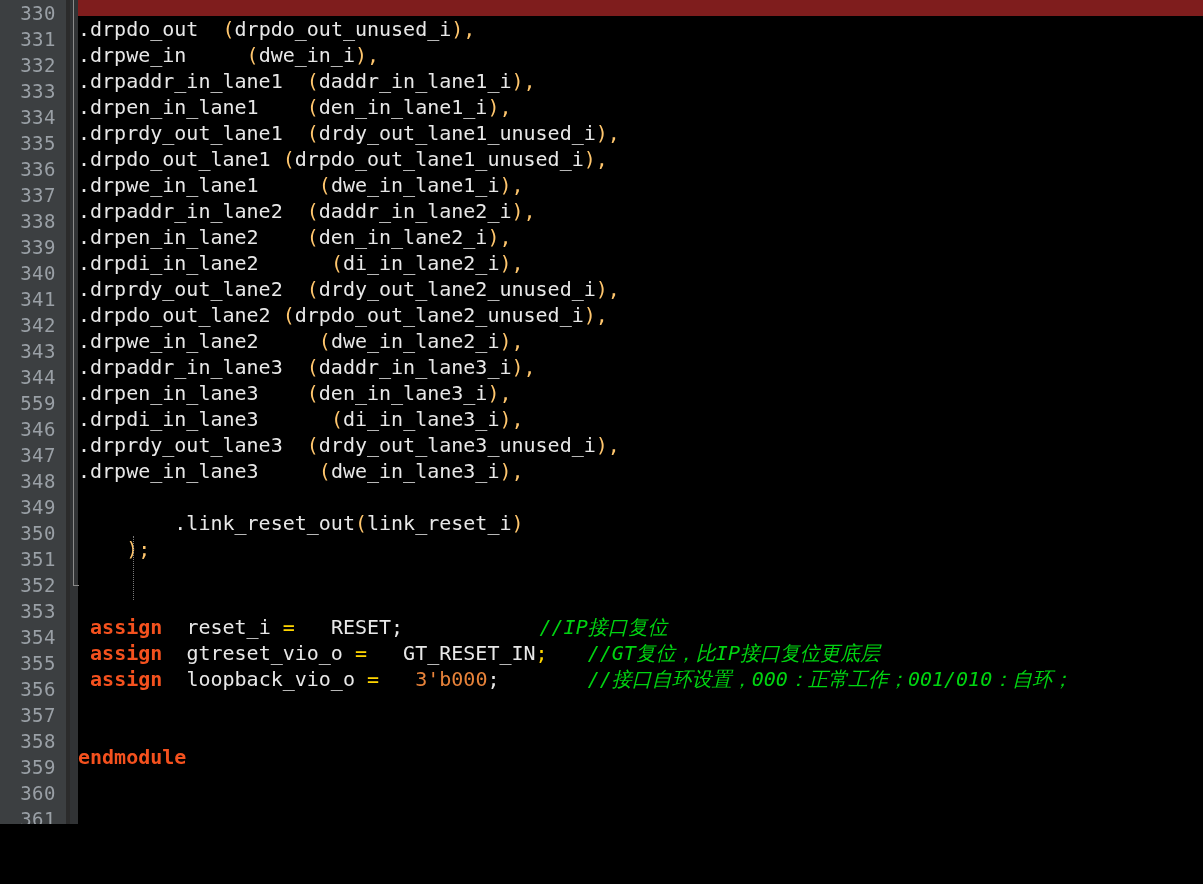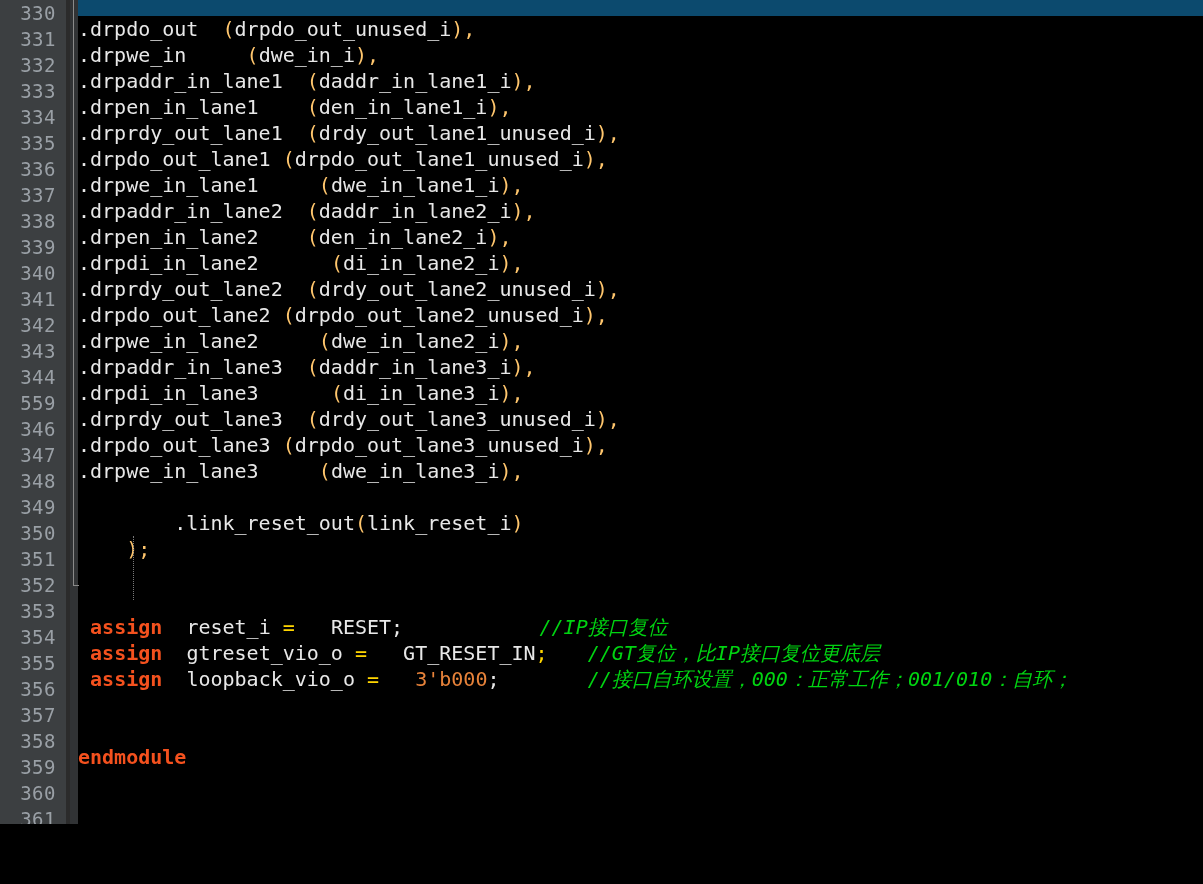--- a/index.html
+++ b/index.html
@@ -11,21 +11,21 @@
     width: 1203px;
     height: 884px;
     overflow: hidden;
     font-family: "DejaVu Sans Mono", "Liberation Mono", monospace;
   }
 
   #editor {
     position: relative;
     width: 1203px;
     height: 824px;
-    background: #0c4a6e;
+    background: #7f1d1d;
     overflow: hidden;
   }
 
   
   .gutter {
     position: absolute;
     left: 0;
     top: 0;
     width: 66px;
     height: 858px;
@@ -239,23 +239,23 @@
         <div class="code-line"><span class="tok-white">.drprdy_out_lane1  </span><span class="tok-yellow">(</span><span class="tok-white">drdy_out_lane1_unused_i</span><span class="tok-yellow">)</span><span class="tok-yellow">,</span></div>
         <div class="code-line"><span class="tok-white">.drpdo_out_lane1 </span><span class="tok-yellow">(</span><span class="tok-white">drpdo_out_lane1_unused_i</span><span class="tok-yellow">)</span><span class="tok-yellow">,</span></div>
         <div class="code-line"><span class="tok-white">.drpwe_in_lane1     </span><span class="tok-yellow">(</span><span class="tok-white">dwe_in_lane1_i</span><span class="tok-yellow">)</span><span class="tok-yellow">,</span></div>
         <div class="code-line"><span class="tok-white">.drpaddr_in_lane2  </span><span class="tok-yellow">(</span><span class="tok-white">daddr_in_lane2_i</span><span class="tok-yellow">)</span><span class="tok-yellow">,</span></div>
         <div class="code-line"><span class="tok-white">.drpen_in_lane2    </span><span class="tok-yellow">(</span><span class="tok-white">den_in_lane2_i</span><span class="tok-yellow">)</span><span class="tok-yellow">,</span></div>
         <div class="code-line"><span class="tok-white">.drpdi_in_lane2      </span><span class="tok-yellow">(</span><span class="tok-white">di_in_lane2_i</span><span class="tok-yellow">)</span><span class="tok-yellow">,</span></div>
         <div class="code-line"><span class="tok-white">.drprdy_out_lane2  </span><span class="tok-yellow">(</span><span class="tok-white">drdy_out_lane2_unused_i</span><span class="tok-yellow">)</span><span class="tok-yellow">,</span></div>
         <div class="code-line"><span class="tok-white">.drpdo_out_lane2 </span><span class="tok-yellow">(</span><span class="tok-white">drpdo_out_lane2_unused_i</span><span class="tok-yellow">)</span><span class="tok-yellow">,</span></div>
         <div class="code-line"><span class="tok-white">.drpwe_in_lane2     </span><span class="tok-yellow">(</span><span class="tok-white">dwe_in_lane2_i</span><span class="tok-yellow">)</span><span class="tok-yellow">,</span></div>
         <div class="code-line"><span class="tok-white">.drpaddr_in_lane3  </span><span class="tok-yellow">(</span><span class="tok-white">daddr_in_lane3_i</span><span class="tok-yellow">)</span><span class="tok-yellow">,</span></div>
+        <div class="code-line"><span class="tok-white">.drpen_in_lane3    </span><span class="tok-yellow">(</span><span class="tok-white">den_in_lane3_i</span><span class="tok-yellow">)</span><span class="tok-yellow">,</span></div>
         <div class="code-line"><span class="tok-white">.drpdi_in_lane3      </span><span class="tok-yellow">(</span><span class="tok-white">di_in_lane3_i</span><span class="tok-yellow">)</span><span class="tok-yellow">,</span></div>
         <div class="code-line"><span class="tok-white">.drprdy_out_lane3  </span><span class="tok-yellow">(</span><span class="tok-white">drdy_out_lane3_unused_i</span><span class="tok-yellow">)</span><span class="tok-yellow">,</span></div>
-        <div class="code-line"><span class="tok-white">.drpdo_out_lane3 </span><span class="tok-yellow">(</span><span class="tok-white">drpdo_out_lane3_unused_i</span><span class="tok-yellow">)</span><span class="tok-yellow">,</span></div>
         <div class="code-line"><span class="tok-white">.drpwe_in_lane3     </span><span class="tok-yellow">(</span><span class="tok-white">dwe_in_lane3_i</span><span class="tok-yellow">)</span><span class="tok-yellow">,</span></div>
         <div class="code-line">&nbsp;</div>
         <div class="code-line"><span class="tok-white">        .link_reset_out</span><span class="tok-yellow">(</span><span class="tok-white">link_reset_i</span><span class="tok-yellow">)</span></div>
         <div class="code-line"><span class="tok-white">    </span><span class="tok-yellow">)</span><span class="tok-yellow">;</span></div>
         <div class="code-line">&nbsp;</div>
         <div class="code-line">&nbsp;</div>
         <div class="code-line"><span class="tok-white"> </span><span class="tok-kw">assign</span><span class="tok-white">  reset_i </span><span class="tok-gold">=</span><span class="tok-white">   RESET</span><span class="tok-white">;</span><span class="tok-white">         </span><span class="tok-cmt">//IP接口复位</span></div>
         <div class="code-line"><span class="tok-white"> </span><span class="tok-kw">assign</span><span class="tok-white">  gtreset_vio_o </span><span class="tok-gold">=</span><span class="tok-white">   GT_RESET_IN</span><span class="tok-gold">;</span><span class="tok-white"> </span><span class="tok-cmt">//GT复位，比IP接口复位更底层</span></div>
         <div class="code-line"><span class="tok-white"> </span><span class="tok-kw">assign</span><span class="tok-white">  loopback_vio_o </span><span class="tok-gold">=</span><span class="tok-white">   </span><span class="tok-num">3'b000</span><span class="tok-white">;</span><span class="tok-white">     </span><span class="tok-cmt">//接口自环设置，000：正常工作；001/010：自环；</span></div>
         <div class="code-line">&nbsp;</div>

